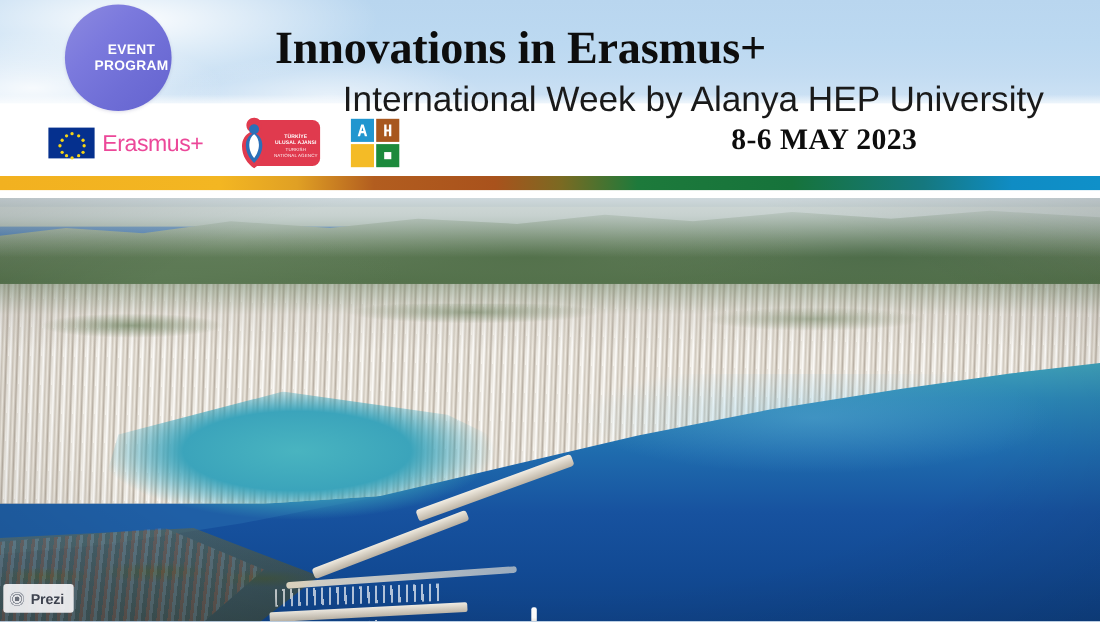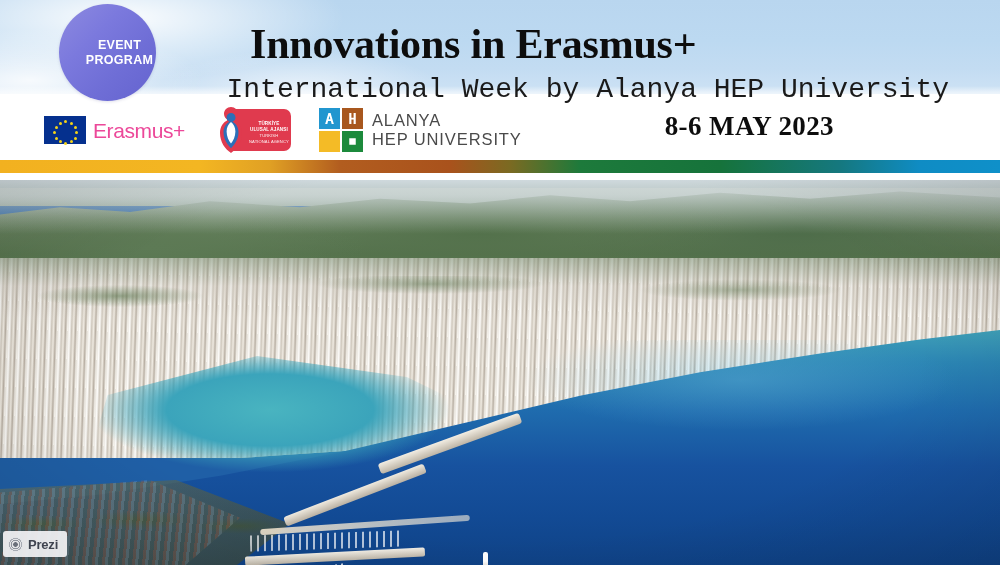--- a/index.html
+++ b/index.html
@@ -89,23 +89,23 @@
     font-weight: bold;
     font-size: 42px;
     line-height: 46px;
     color: #0d0d0d;
     letter-spacing: -0.2px;
     white-space: nowrap;
   }
   .title-sub {
     position: absolute;
     right: 51px; top: 76px;
-    font-family: Liberation Mono, monospace;
+    font-family: Liberation Sans, sans-serif;
     font-weight: normal;
-    font-size: 28px;
+    font-size: 32px;
     line-height: 28px;
     color: #1a1a1a;
     white-space: nowrap;
   }
   .title-date {
     position: absolute;
     right: 166px; top: 110px;
     font-family: "Liberation Serif", serif;
     font-weight: bold;
     font-size: 27px;
@@ -501,22 +501,20 @@
               <path d="M3 1 H5 V5.2 H7 V1 H9 V11 H7 V7 H5 V11 H3 Z" fill="#ffffff"></path>
             </svg>
           </div>
           <div class="ahep-q bl"></div>
           <div class="ahep-q br">
             <svg class="ahep-glyph" viewBox="0 0 12 12">
               <rect x="3" y="3" width="6" height="6" fill="#ffffff"></rect>
             </svg>
           </div>
         </div>
-        <div class="ahep-name">ALANYA
-HEP UNIVERSITY</div>
       </div>
 
     </div>
 
     <div class="stripe"></div>
     <div class="stripe-shadow"></div>
   </div>
 
   <div class="photo">
     <div class="ph-haze"></div>

